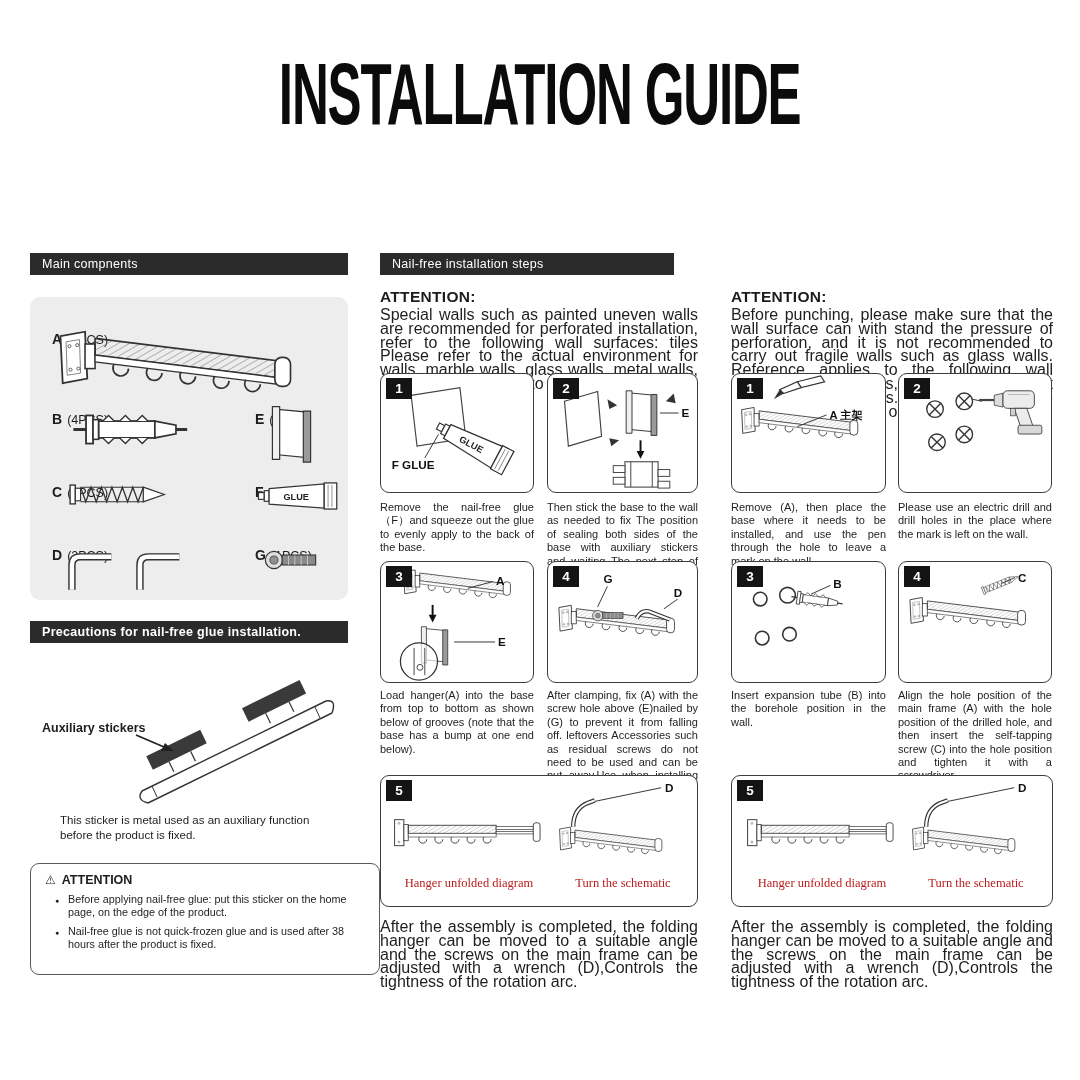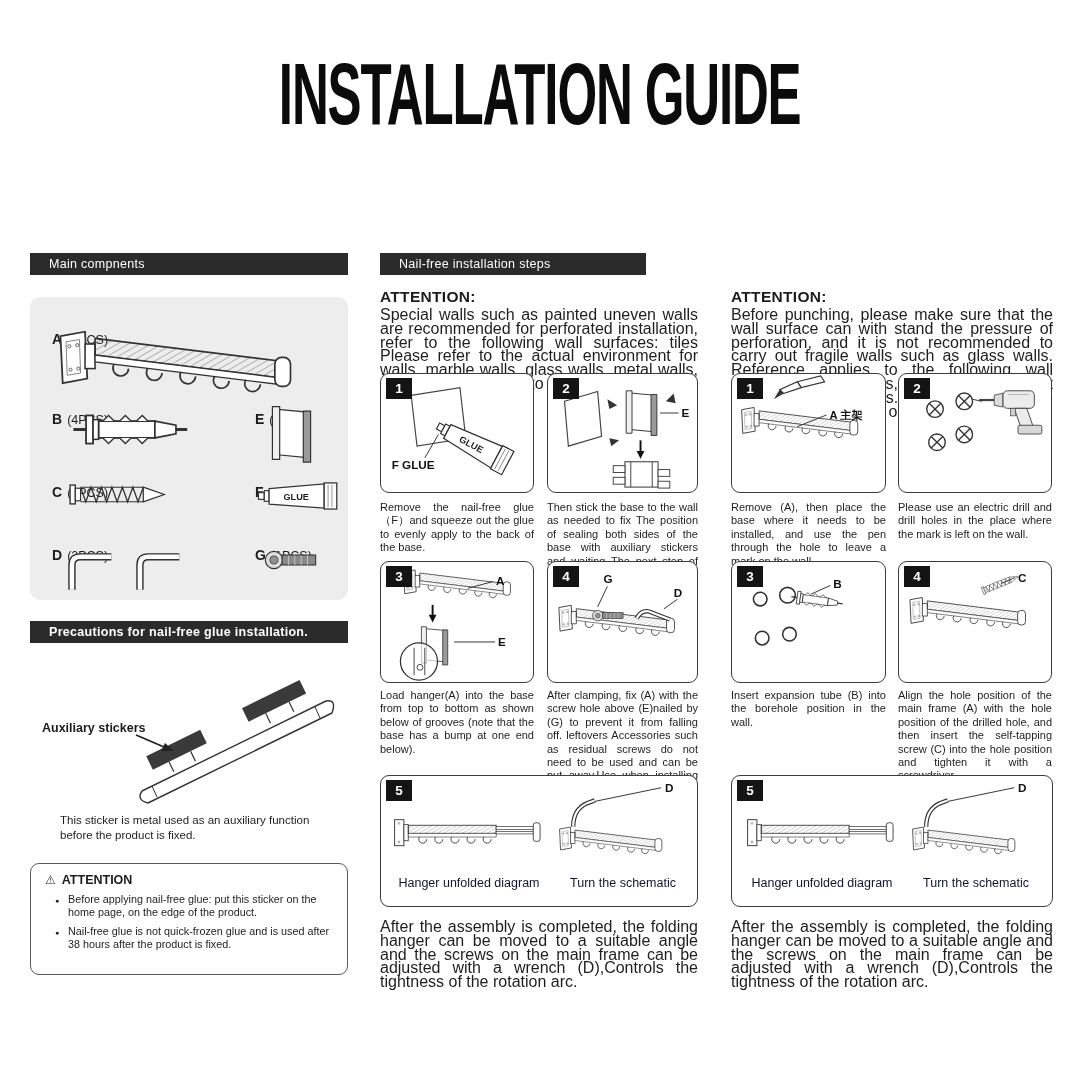--- a/index.html
+++ b/index.html
@@ -3,31 +3,31 @@
 <meta charset="utf-8">
 <style>
   html,body{margin:0;padding:0;}
   body{font-family:"Liberation Sans","DejaVu Sans",sans-serif;background:#fff;color:#1c1c1c;}
   .page{position:relative;width:1080px;height:1080px;background:#fff;overflow:hidden;}
   .abs{position:absolute;}
   .title-wrap{top:50px;left:0;width:1080px;text-align:center;}
   .title-inner{display:inline-block;font-weight:800;font-size:88px;line-height:1;
     transform:scaleX(0.58);transform-origin:50% 50%;letter-spacing:-2px;color:#0b0b0b;white-space:nowrap;}
   .bar{background:var(--bar_bg,#2b2b2b);color:#fff;font-size:12.5px;line-height:22px;height:22px;
-    padding-left:19px;box-sizing:border-box;letter-spacing:.3px;}
+    padding-left:12px;box-sizing:border-box;letter-spacing:.3px;}
   .panel{background:var(--panel_bg,#ededed);border-radius:10px;}
   .part-label{font-size:12.5px;white-space:nowrap;margin-top:22px;}
   .part-label b{font-size:14px;margin-right:5px;}
   .attn-head{font-weight:bold;font-size:15.5px;letter-spacing:.3px;}
   .para{font-size:16px;line-height:13.8px;text-align:justify;color:#1e1e1e;}
   .stepbox{border:1.4px solid #3d3d3d;border-radius:9px;background:#fff;box-sizing:border-box;}
   .tab{position:absolute;left:5px;top:4px;width:26px;height:21px;background:#141414;color:#fff;
     font-size:13.5px;font-weight:bold;text-align:center;line-height:21px;}
   .cap{font-size:11px;line-height:13.4px;text-align:justify;color:#1e1e1e;}
-  .box5-label{font-size:12.5px;text-align:center;color:#0f172a;}
+  .box5-label{font-size:12.5px;text-align:center;color:#b91c1c;font-family:Liberation Serif, serif;}
   .attn-box{border:1.2px solid #5a5a5a;border-radius:9px;box-sizing:border-box;background:#fff;}
   .attn-box-title{font-size:12.5px;font-weight:bold;}
   .warn-glyph{font-weight:normal;font-size:12px;margin-right:6px;}
   .bullet{position:relative;font-size:10.8px;line-height:13px;padding-left:13px;margin-top:6px;color:#1e1e1e;}
   .bullet::before{content:"●";position:absolute;left:0;top:1px;font-size:7px;}
   .sticker-label{font-size:12.5px;font-weight:bold;}
   .sticker-cap{font-size:11.5px;line-height:14.5px;color:#1e1e1e;}
   svg{display:block;}
   svg text{font-family:"Liberation Sans","DejaVu Sans",sans-serif;}
 </style>
@@ -220,29 +220,29 @@
         <line x1="13" y1="-6" x2="13" y2="5" stroke="#333" stroke-width="1.2"></line>
       </g>
       <line x1="106" y1="82" x2="134" y2="94" stroke="#222" stroke-width="1.8"></line>
       <polygon points="144,98 131,98 135,90" fill="#222"></polygon>
     </svg>
     <span class="abs sticker-label" style="left:12px;top:68px;">Auxiliary stickers</span>
   </div>
 
   <div class="abs sticker-cap" style="left:60px;top:813px;width:272px;">This sticker is metal used as an auxiliary function before the product is fixed.</div>
 
-  <div class="abs attn-box" style="left:30px;top:863px;width:318px;height:112px;padding:9px 12px 0 14px;">
+  <div class="abs attn-box" style="left:30px;top:863px;width:350px;height:112px;padding:9px 12px 0 14px;">
     <div class="attn-box-title">
       <span class="warn-glyph">⚠</span><span>ATTENTION</span>
     </div>
     <div class="bullet" style="margin-left:10px;">Before applying nail-free glue: put this sticker on the home page, on the edge of the product.</div>
     <div class="bullet" style="margin-left:10px;">Nail-free glue is not quick-frozen glue and is used after 38 hours after the product is fixed.</div>
   </div>
 
-  <div class="abs bar" style="left:380px;top:253px;width:266px;">
+  <div class="abs bar" style="left:380px;top:253px;width:294px;">
     <span>Nail-free installation steps</span>
   </div>
   <div class="abs attn-head" style="left:380px;top:288px;">ATTENTION:</div>
   <div class="abs para" style="left:380px;top:308px;width:318px;">Special walls such as painted uneven walls are recommended for perforated installation, refer to the following wall surfaces: tiles Please refer to the actual environment for walls, marble walls, glass walls, metal walls, solid wood walls, etc to operate.</div>
 
   <div class="abs stepbox" style="left:380px;top:373px;width:154px;height:120px;">
     <div class="tab">1</div>
     <svg width="152" height="117" viewBox="0 0 154 120">
       <polygon points="30,22 80,14 86,66 36,74" fill="#fff" stroke="#444" stroke-width="1.2"></polygon>
       <g transform="translate(56,52) rotate(28)">

